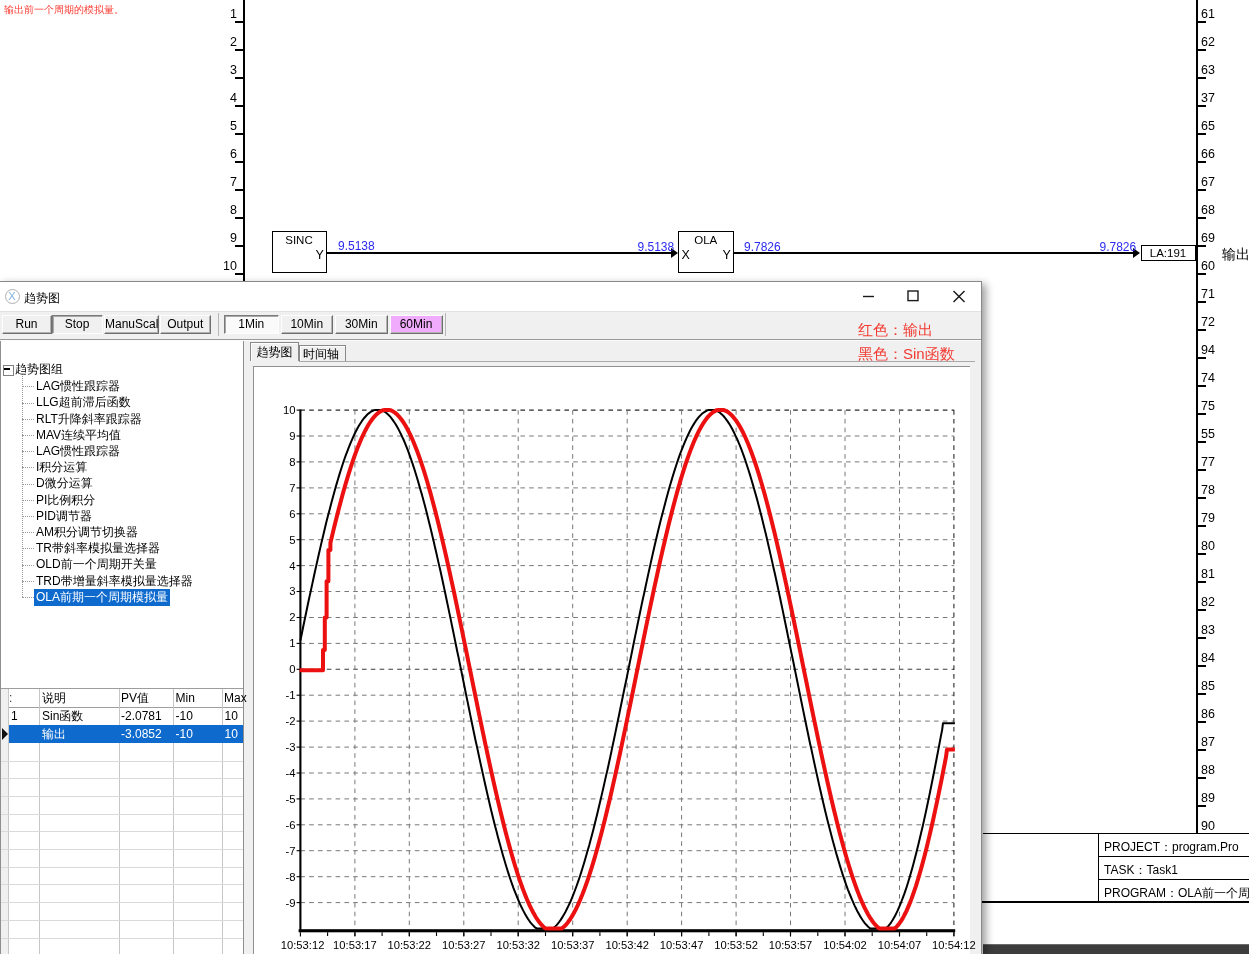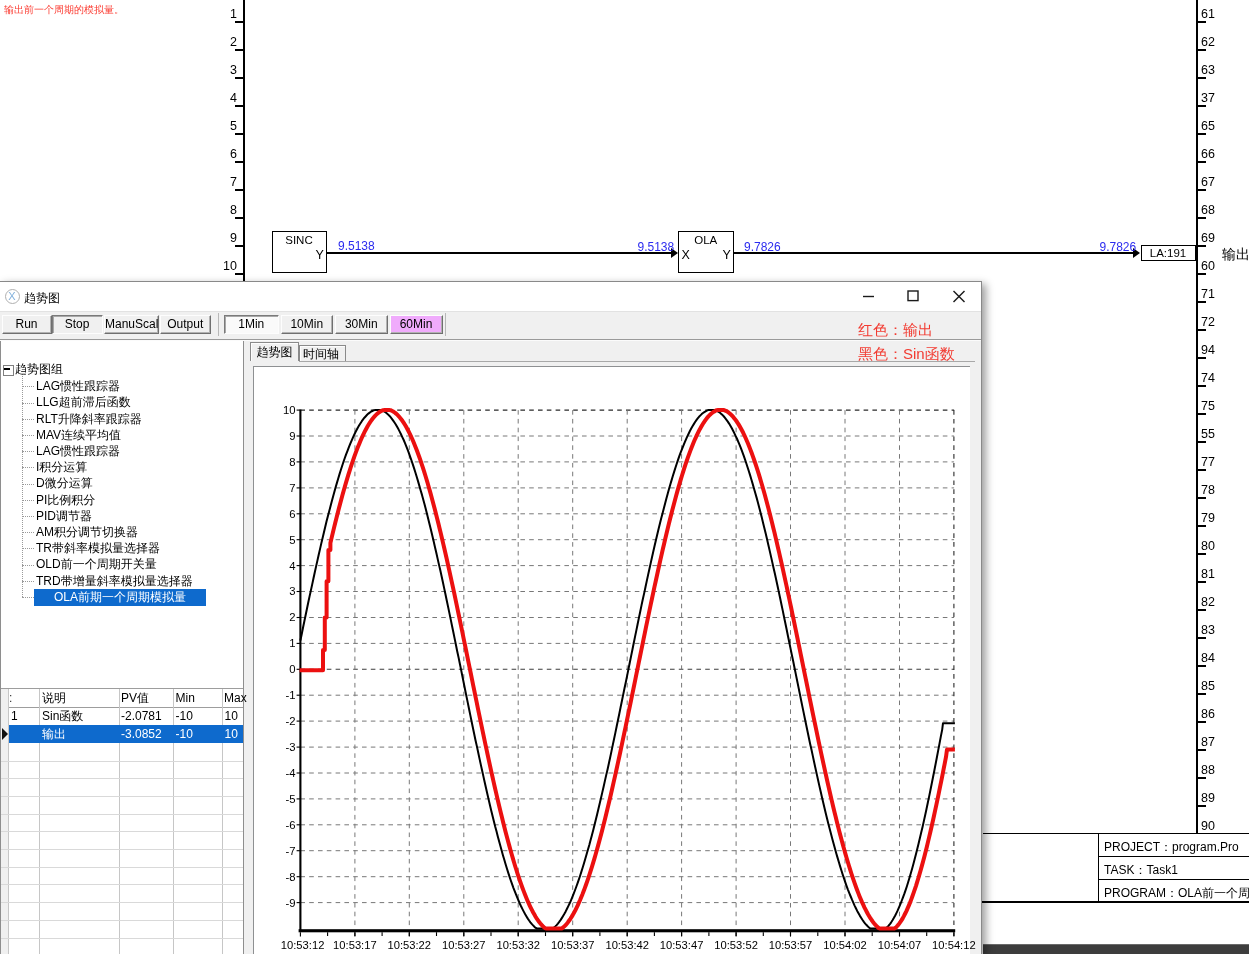--- a/index.html
+++ b/index.html
@@ -177,21 +177,21 @@
 <div class="t12" style="position:absolute;left:36px;top:508.8px">PID调节器</div>
 <div style="position:absolute;left:22px;top:532.2px;width:12px;height:1px;border-top:1px dotted #9a9a9a"></div>
 <div class="t12" style="position:absolute;left:36px;top:525.0px">AM积分调节切换器</div>
 <div style="position:absolute;left:22px;top:548.4px;width:12px;height:1px;border-top:1px dotted #9a9a9a"></div>
 <div class="t12" style="position:absolute;left:36px;top:541.2px">TR带斜率模拟量选择器</div>
 <div style="position:absolute;left:22px;top:564.6px;width:12px;height:1px;border-top:1px dotted #9a9a9a"></div>
 <div class="t12" style="position:absolute;left:36px;top:557.4px">OLD前一个周期开关量</div>
 <div style="position:absolute;left:22px;top:580.8px;width:12px;height:1px;border-top:1px dotted #9a9a9a"></div>
 <div class="t12" style="position:absolute;left:36px;top:573.6px">TRD带增量斜率模拟量选择器</div>
 <div style="position:absolute;left:22px;top:597.0px;width:12px;height:1px;border-top:1px dotted #9a9a9a"></div>
-<div class="t12" style="position:absolute;left:34px;top:588.6px;background:#0e6acd;color:#fff;padding:1px 20px">OLA前期一个周期模拟量</div>
+<div class="t12" style="position:absolute;left:34px;top:588.6px;background:#0e6acd;color:#fff;padding:1px 2px">OLA前期一个周期模拟量</div>
 <div style="position:absolute;left:1px;top:688.3px;width:242px;height:1px;background:#9d9d9d"></div>
 <div style="position:absolute;left:1px;top:707.1px;width:242px;height:1px;background:#9d9d9d"></div>
 <div style="position:absolute;left:1px;top:689px;width:7.4px;height:265px;background:#f0f0f0"></div>
 <div style="position:absolute;left:8.4px;top:689px;width:1px;height:265px;background:#c6c6c6"></div>
 <div style="position:absolute;left:39.4px;top:689px;width:1px;height:265px;background:#c6c6c6"></div>
 <div style="position:absolute;left:118.7px;top:689px;width:1px;height:265px;background:#c6c6c6"></div>
 <div style="position:absolute;left:173.1px;top:689px;width:1px;height:265px;background:#c6c6c6"></div>
 <div style="position:absolute;left:222.2px;top:689px;width:1px;height:265px;background:#c6c6c6"></div>
 <div style="position:absolute;left:1px;top:760.5px;width:242px;height:1px;background:#d9d9d9"></div>
 <div style="position:absolute;left:1px;top:778.2px;width:242px;height:1px;background:#d9d9d9"></div>

